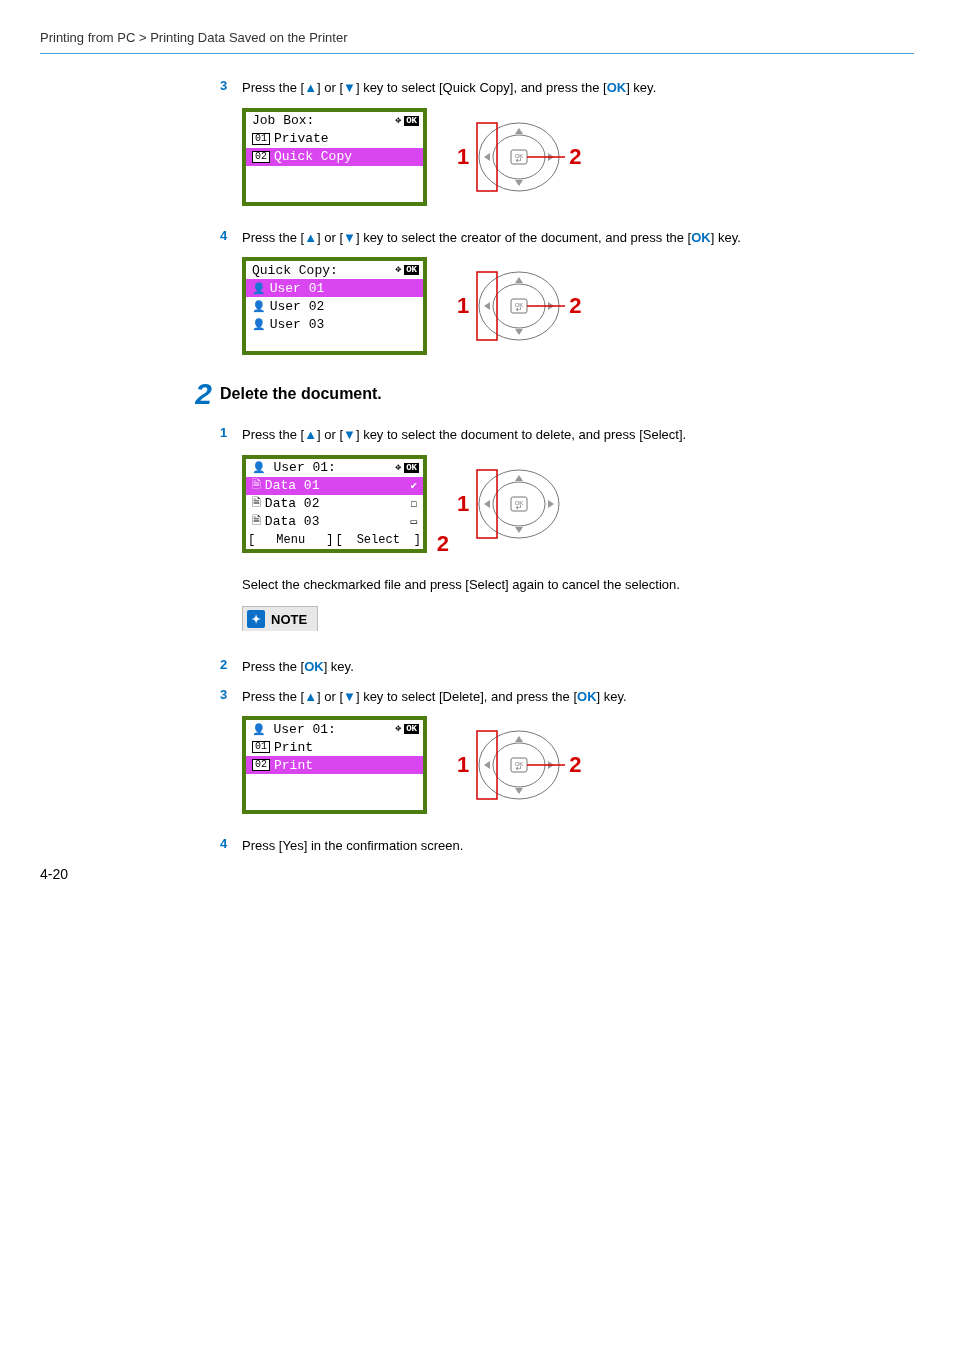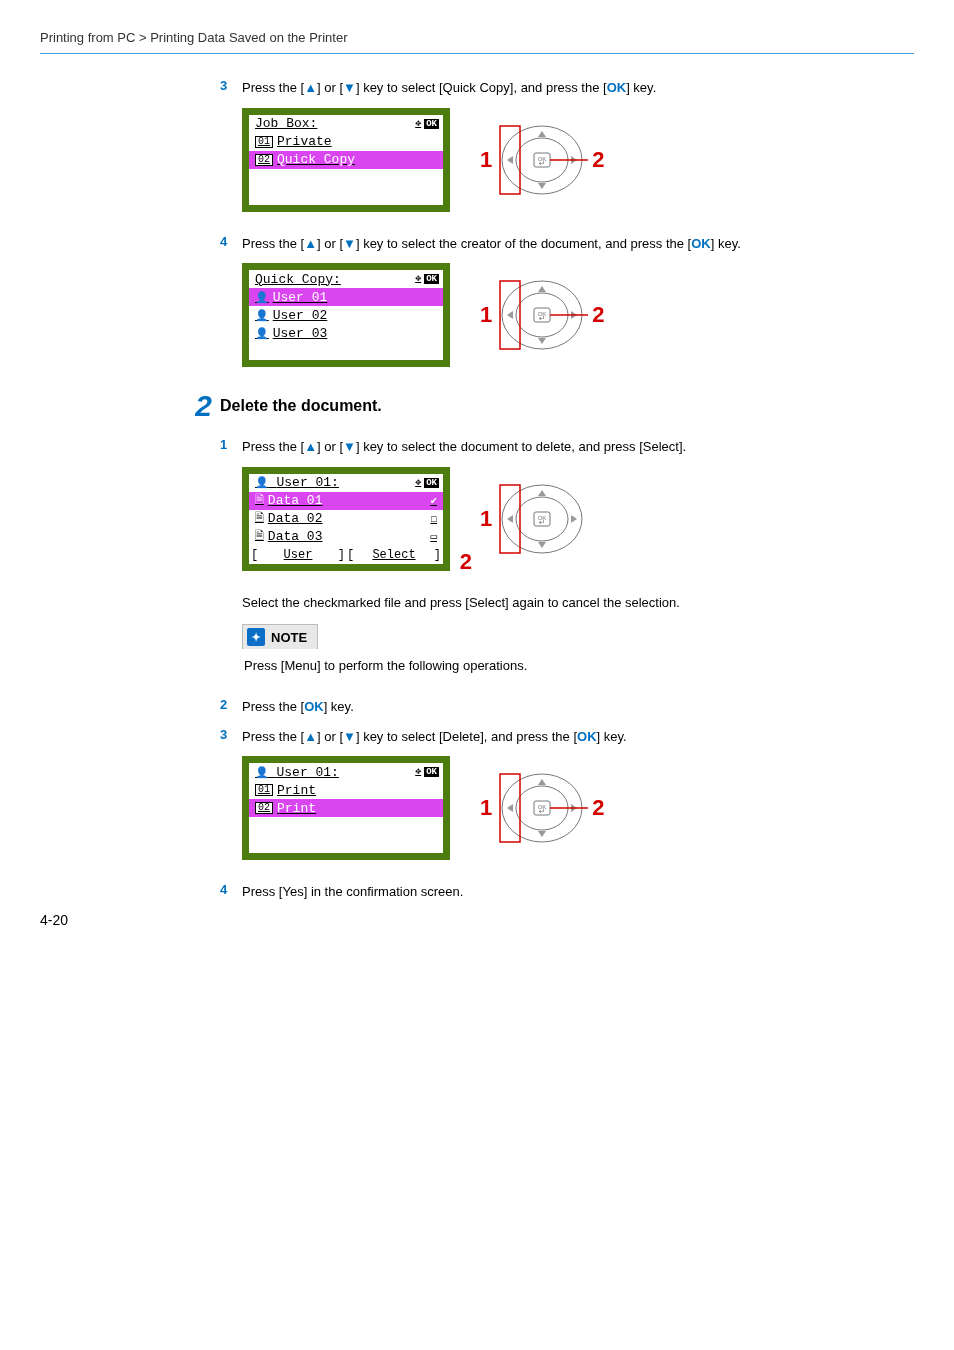--- a/index.html
+++ b/index.html
@@ -26,22 +26,22 @@
     width: 22px; flex: none;
   }
   .step-text { flex: 1; line-height: 1.5; }
   .arrow-up { color: #0070c0; font-weight: bold; }
   .arrow-down { color: #0070c0; font-weight: bold; }
   .ok-text { color: #0070c0; font-weight: bold; }
 
   .figure-row { display: flex; align-items: center; gap: 30px; margin: 6px 0 22px 22px; }
 
   .lcd {
-    width: 208px; border: 7px solid #4d7c0f; font-family: "Courier New", monospace;
-    font-size: 13px; position: relative; background: #fff; text-decoration: underline;
+    width: 185px; border: 4px solid #4d7c0f; font-family: "Courier New", monospace;
+    font-size: 13px; position: relative; background: #fff;
   }
   .lcd-line {
     padding: 1px 6px; display: flex; align-items: center; gap: 4px;
     height: 18px; white-space: nowrap;
   }
   .lcd-line.hl { background: #d946ef; color: #fff; }
   .lcd-title { display:flex; justify-content:space-between; align-items:center; padding:1px 4px 1px 6px; height:18px;}
   .lcd-ok-ind { display:flex; align-items:center; gap:3px;}
   .nav-dia { font-size: 10px; line-height:1; }
   .ok-box { background:#000; color:#fff; font-size:9px; font-weight:bold; padding:0 2px; }
@@ -230,21 +230,21 @@
             <span class="doc-ico">🗎</span>
             <span>Data 02</span>
             <span class="box-ico">☐</span>
           </div>
         <div class="lcd-line">
             <span class="doc-ico">🗎</span>
             <span>Data 03</span>
             <span class="box-ico">▭</span>
           </div>
         <div class="lcd-btnrow">
-          <div class="lcd-btn">User</div>
+          <div class="lcd-btn">Menu</div>
           <div class="lcd-btn">Select</div>
         </div>
       </div>
       <span class="red-num" style="position:absolute; right:-22px; bottom:-4px;">2</span>
     </div>
     <div class="dpad-wrap">
       <span class="red-num">1</span>
       <div class="dpad">
         <svg viewBox="0 0 92 80">
           <ellipse cx="46" cy="40" rx="40" ry="34" fill="#fff" stroke="#777"></ellipse>
@@ -263,21 +263,20 @@
   </div>
 
   <div class="body-p">Select the checkmarked file and press [Select] again to cancel the selection.</div>
 
   <div class="note-box">
     <div class="note-head">
       <span class="note-head-ico">✦</span>
       <span>NOTE</span>
     </div>
     <div class="note-body">
-      <div>Press [Menu] to perform the following operations.</div>
     </div>
   </div>
 
   <div class="step-row">
     <div class="step-num">2</div>
     <div class="step-text">
       <span>Press the [</span><span class="ok-text">OK</span><span>] key.</span>
     </div>
   </div>
 

